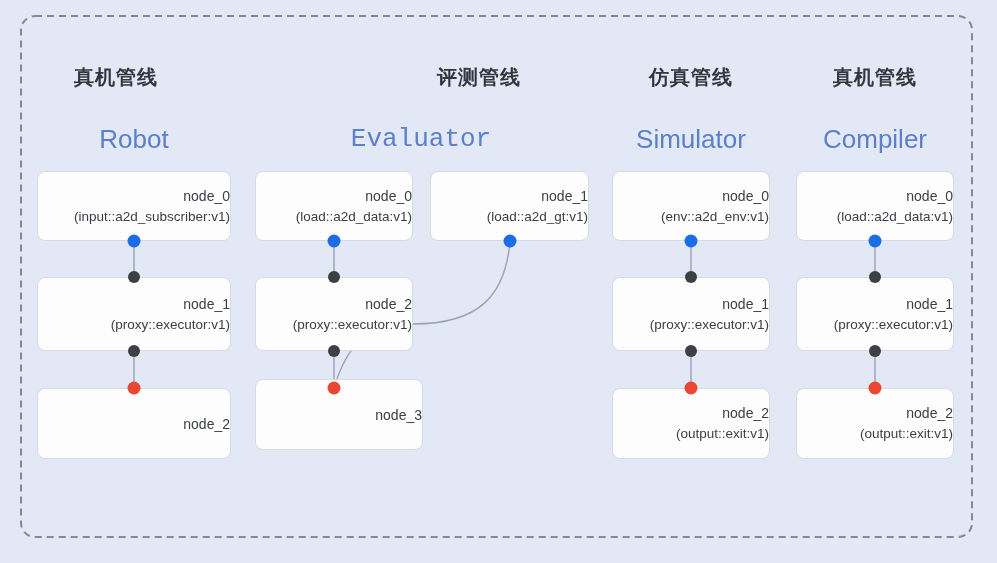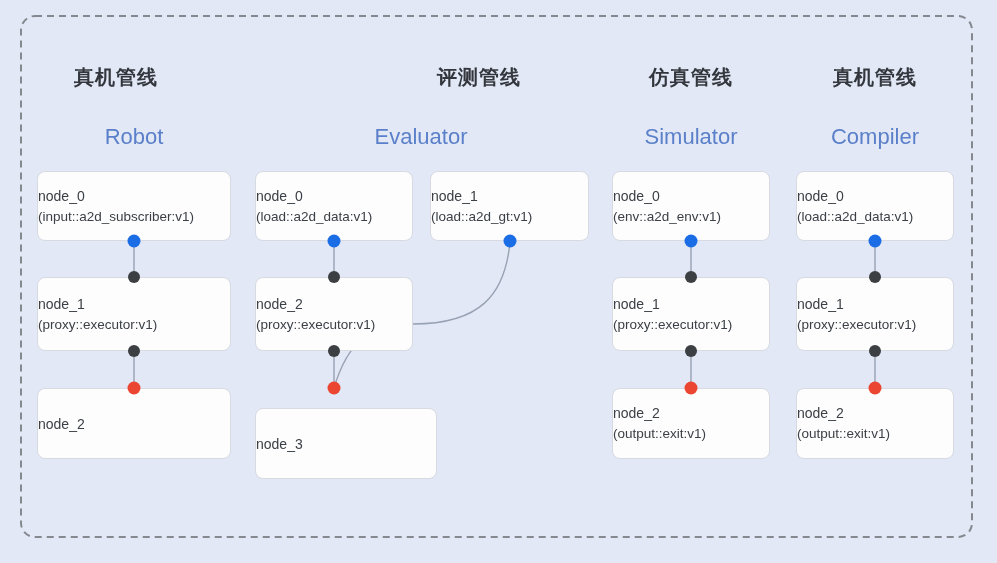--- a/index.html
+++ b/index.html
@@ -33,30 +33,30 @@
   .dot-dark{fill:var(--dot_dark,#3c4043);}
   .dot-red{fill:var(--dot_red,#ea4632);}
 
   .pipe-header-cn{
     position:absolute;width:200px;text-align:center;
     font-size:20px;font-weight:700;letter-spacing:1px;
     color:var(--cn_title,#33373d);
   }
   .pipe-header-en{
     position:absolute;width:200px;text-align:center;
-    font-size:22px;font-weight:400;
+    font-size:26px;font-weight:400;
     color:var(--en_title,#5b80c9);
   }
   .node-card{
     position:absolute;
     background:var(--node_fill,#fdfdfe);
     border:1px solid var(--node_border,#d7dae0);
     border-radius:8px;
     display:flex;flex-direction:column;
-    align-items:flex-start;justify-content:center;
+    align-items:flex-end;justify-content:center;
     gap:1px;
     z-index:2;
     box-sizing:border-box;
   }
   .node-title{
     font-size:14px;line-height:20px;
     color:var(--node_text,#3b4046);
   }
   .node-subtitle{
     font-size:13.5px;line-height:20px;
@@ -86,21 +86,21 @@
 
     <path class="edge" d="M875,241 L875,277"></path>
     <path class="edge" d="M875,351 L875,388"></path>
   </svg>
 
   <div class="headers">
     <div class="pipe-header-cn" style="left:16px;top:64px;">真机管线</div>
     <div class="pipe-header-en" style="left:34px;top:124px;">Robot</div>
 
     <div class="pipe-header-cn" style="left:321px;top:64px;text-align:right;">评测管线</div>
-    <div class="pipe-header-en" style="left:321px;top:124px;">Evaluator</div>
+    <div class="pipe-header-en" style="left:321px;top:124px;font-family:Liberation Mono, monospace;">Evaluator</div>
 
     <div class="pipe-header-cn" style="left:591px;top:64px;">仿真管线</div>
     <div class="pipe-header-en" style="left:591px;top:124px;">Simulator</div>
 
     <div class="pipe-header-cn" style="left:775px;top:64px;">真机管线</div>
     <div class="pipe-header-en" style="left:775px;top:124px;text-align:center;">Compiler</div>
   </div>
 
   <div class="node-card" style="left:37px;top:171px;width:194px;height:70px;">
     <div class="node-title">node_0</div>
@@ -119,21 +119,21 @@
     <div class="node-subtitle">(load::a2d_data:v1)</div>
   </div>
   <div class="node-card" style="left:430px;top:171px;width:159px;height:70px;">
     <div class="node-title">node_1</div>
     <div class="node-subtitle">(load::a2d_gt:v1)</div>
   </div>
   <div class="node-card" style="left:255px;top:277px;width:158px;height:74px;">
     <div class="node-title">node_2</div>
     <div class="node-subtitle">(proxy::executor:v1)</div>
   </div>
-  <div class="node-card" style="left:255px;top:408px;width:182px;height:71px;">
+  <div class="node-card" style="left:255px;top:379px;width:168px;height:71px;">
     <div class="node-title">node_3</div>
   </div>
 
   <div class="node-card" style="left:612px;top:171px;width:158px;height:70px;">
     <div class="node-title">node_0</div>
     <div class="node-subtitle">(env::a2d_env:v1)</div>
   </div>
   <div class="node-card" style="left:612px;top:277px;width:158px;height:74px;">
     <div class="node-title">node_1</div>
     <div class="node-subtitle">(proxy::executor:v1)</div>

